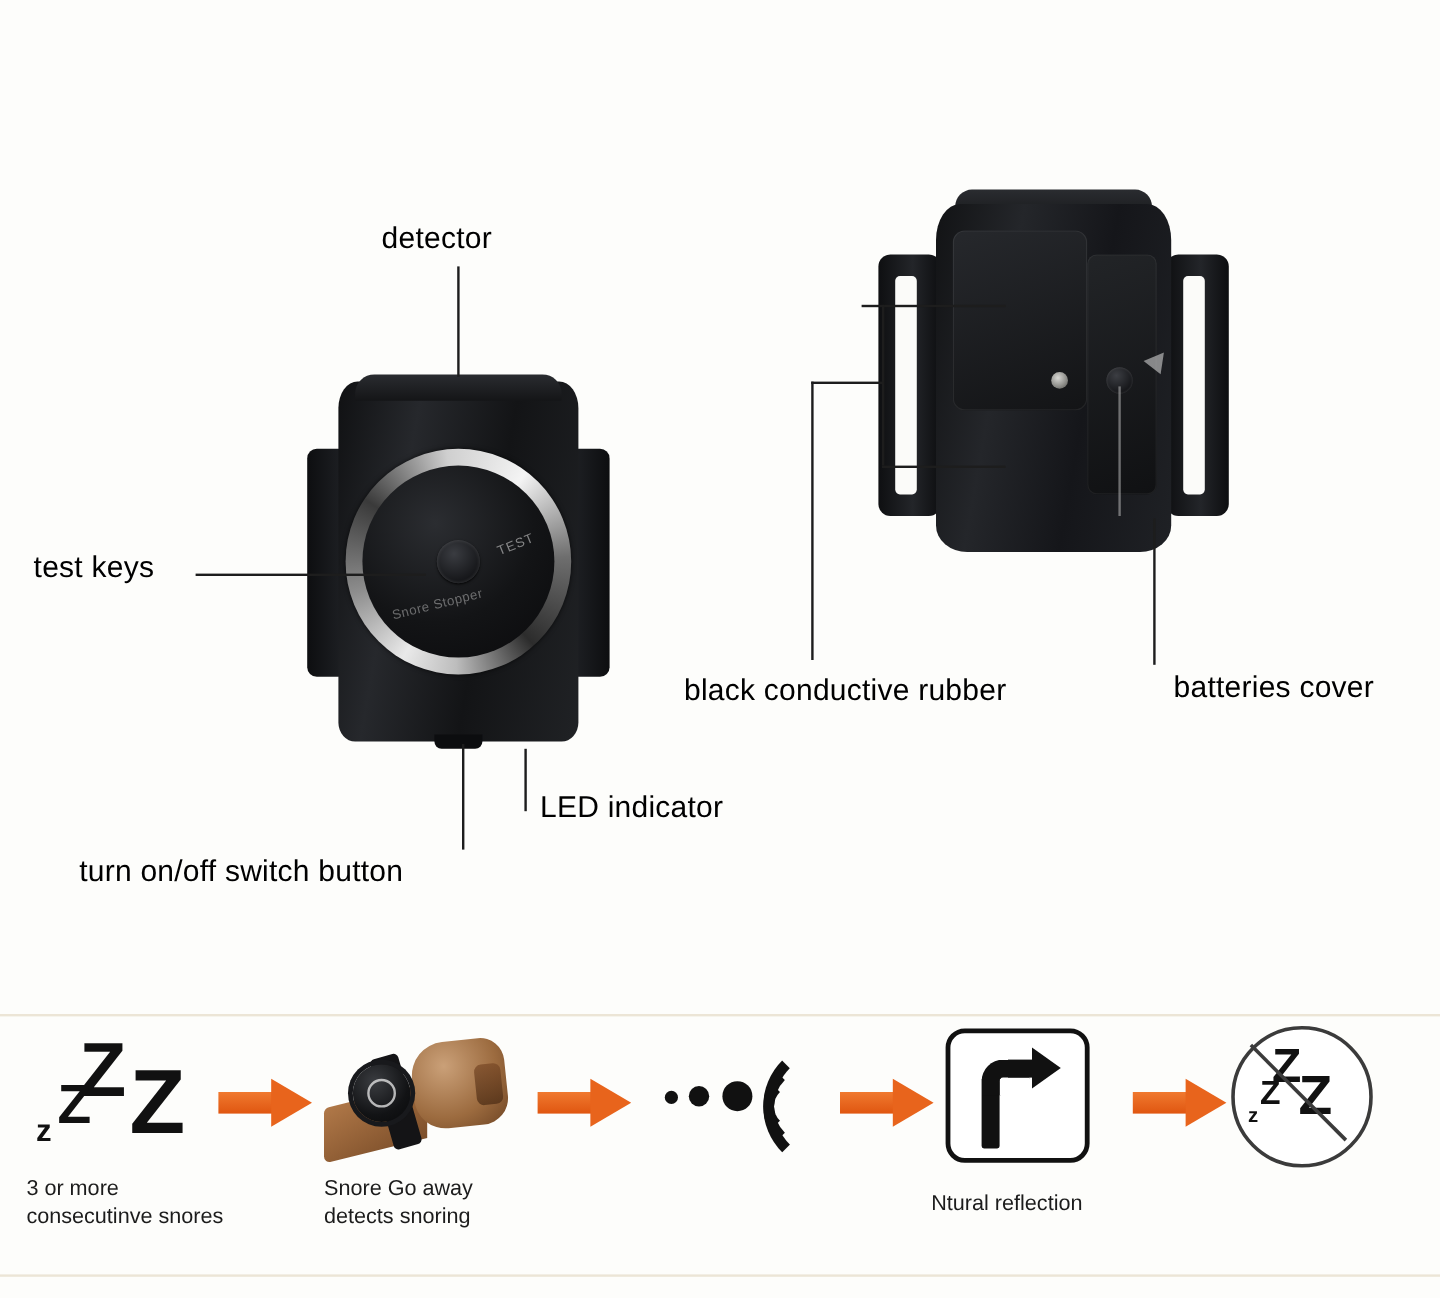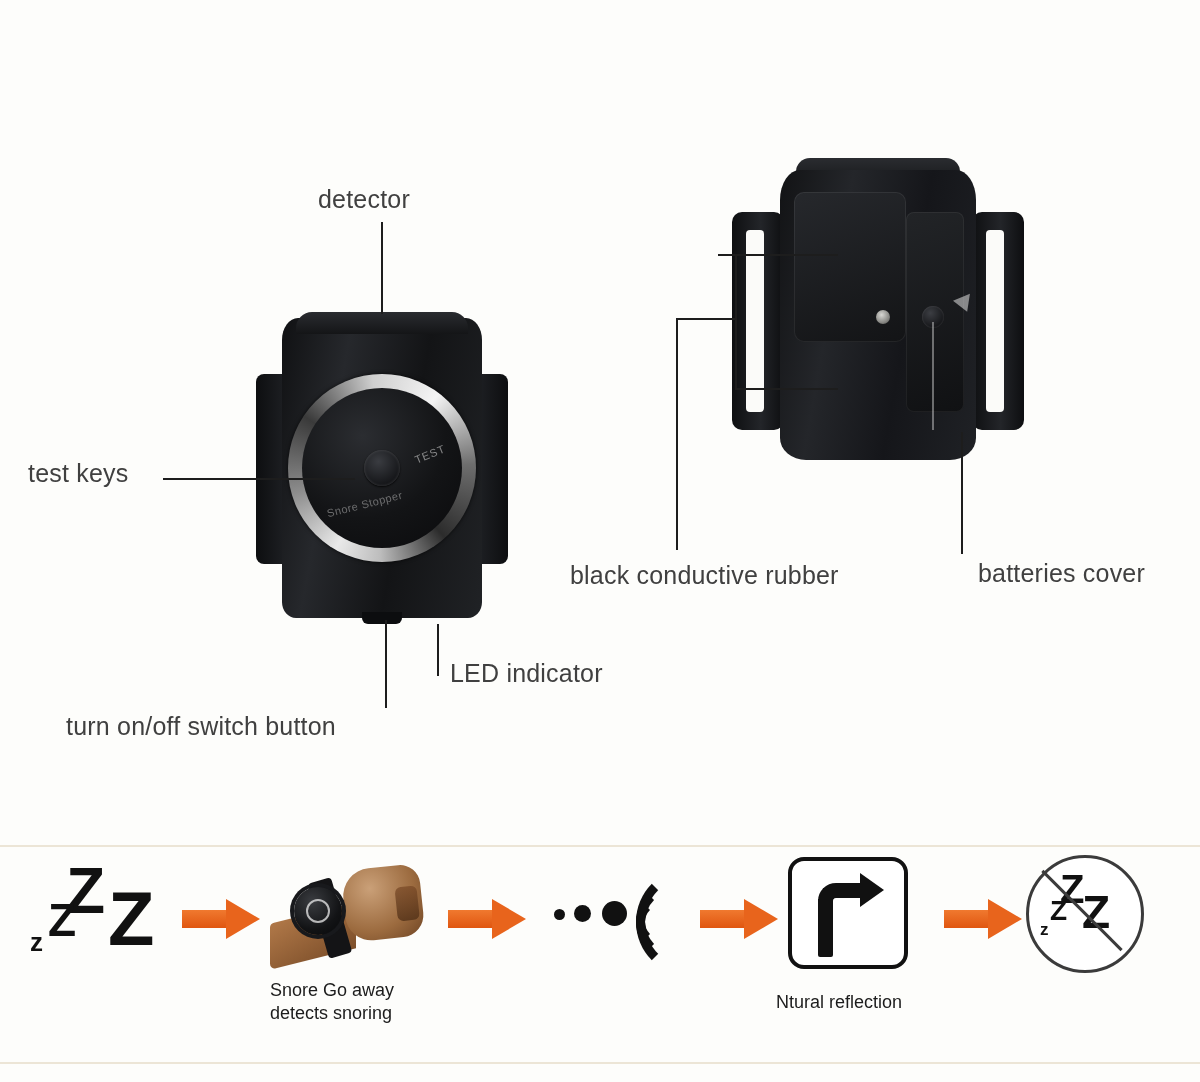--- a/index.html
+++ b/index.html
@@ -39,21 +39,21 @@
     font-size: 35px;
     font-weight: bold;
     letter-spacing: -0.5px;
     white-space: nowrap;
     text-shadow: 1px 1px 0 rgba(120,30,0,0.35);
   }
 
   
   .lbl {
     position: absolute;
-    color: #404040;
+    color: #000000;
     font-size: 25px;
     font-weight: 400;
     white-space: nowrap;
     letter-spacing: 0.2px;
   }
 
   
   .leader {
     position: absolute;
     background: #1d1d1d;
@@ -516,20 +516,24 @@
 
     <div class="flow-step" style="left:22px; width:190px;">
       <div class="step-icon">
         <div class="zzz">
           <span class="z z1">Z</span>
           <span class="z z2">Z</span>
           <span class="z z3">z</span>
           <span class="z z4">Z</span>
         </div>
       </div>
+      <div class="step-caption" style="left:0;">
+        <div>3 or more</div>
+        <div>consecutinve snores</div>
+      </div>
     </div>
 
     <div class="arrow" style="left:182px;">
       <div class="shaft"></div>
         <div class="head"></div>
     </div>
 
     <div class="flow-step" style="left:266px; width:200px;">
       <div class="step-icon">
         <div class="hand-wrap">

